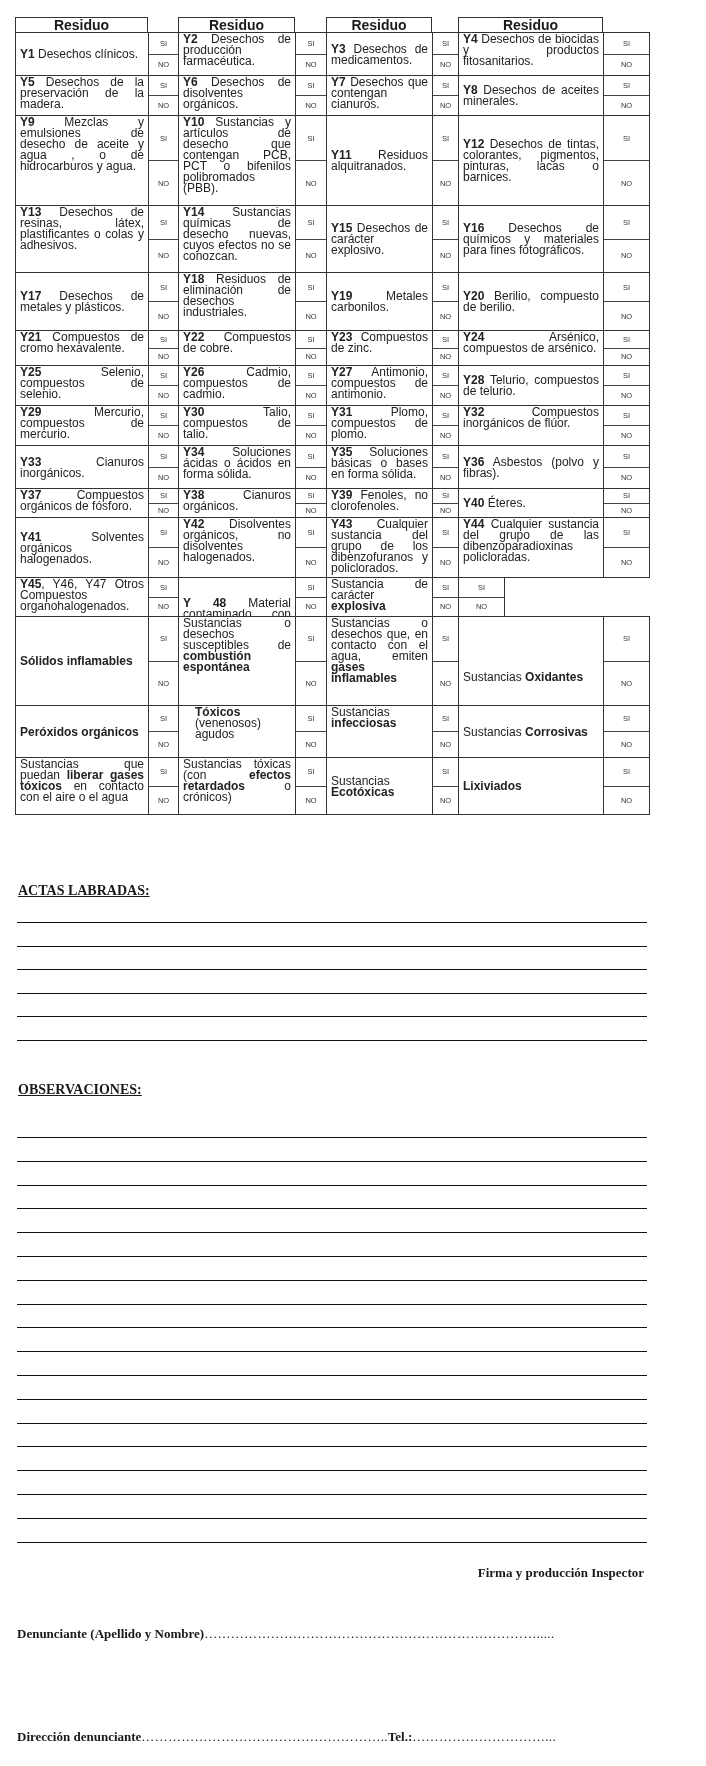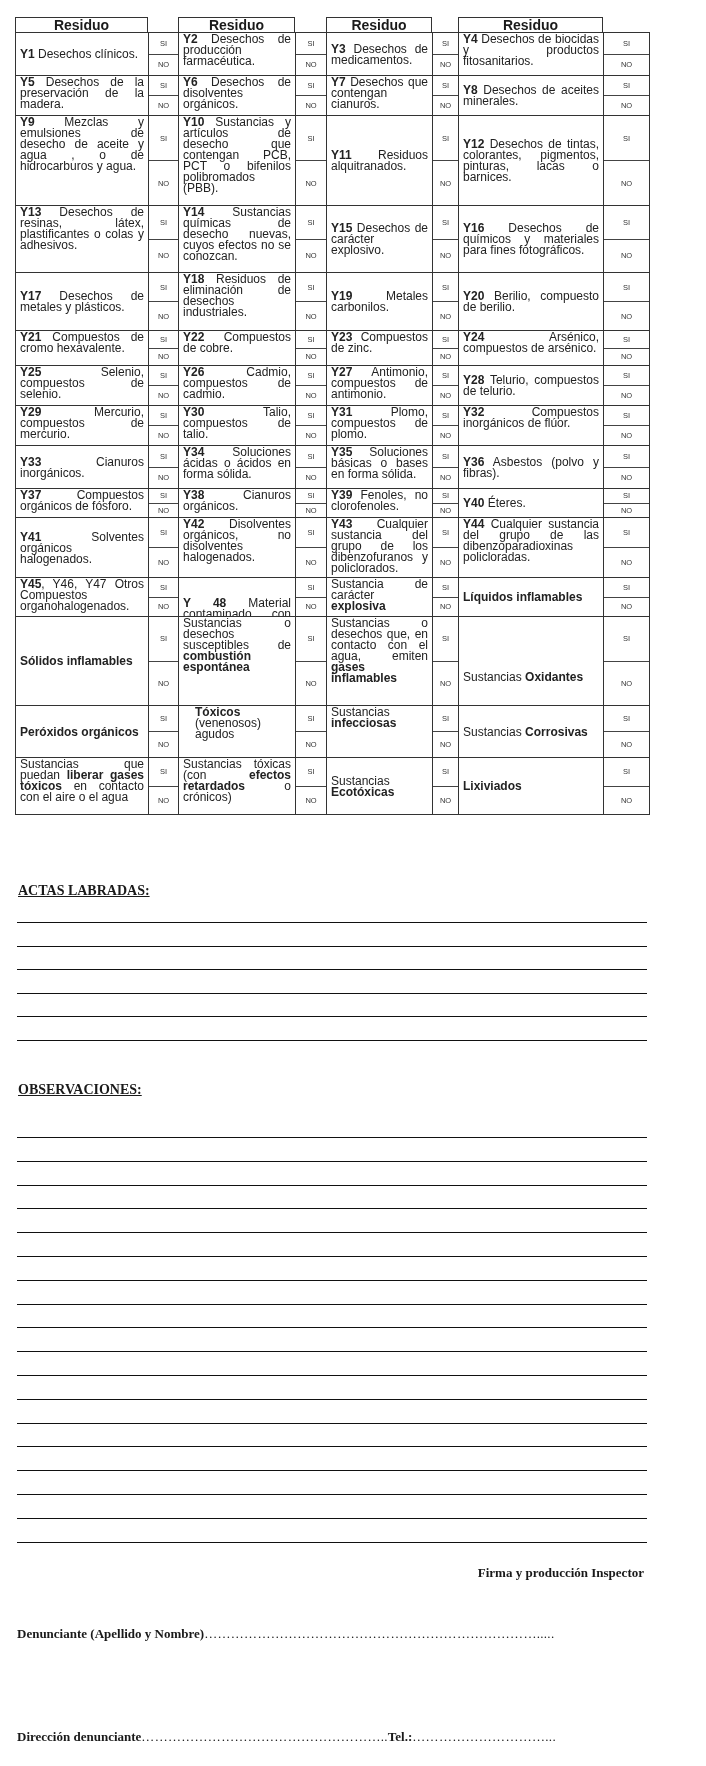--- a/index.html
+++ b/index.html
@@ -391,23 +391,20 @@
         <div class="sino s2">
           <div class="opt">SI</div>
           <div class="opt">NO</div>
         </div>
         <div class="desc c3">
           <div style="width: 100%;"><span>Sustancia de carácter </span><b>explosiva</b><span></span></div>
         </div>
         <div class="sino s3">
           <div class="opt">SI</div>
           <div class="opt">NO</div>
-        </div>
-        <div class="desc c4 mid">
-          <div style="width: 100%;"><span></span><b>Líquidos inflamables</b><span></span></div>
         </div>
         <div class="sino s4 endcol">
           <div class="opt">SI</div>
           <div class="opt">NO</div>
         </div>
       </div>
       <div class="trow" style="height: 89px;">
         <div class="desc c1 mid">
           <div style="width: 100%;"><span></span><b>Sólidos inflamables</b><span></span></div>
         </div>

